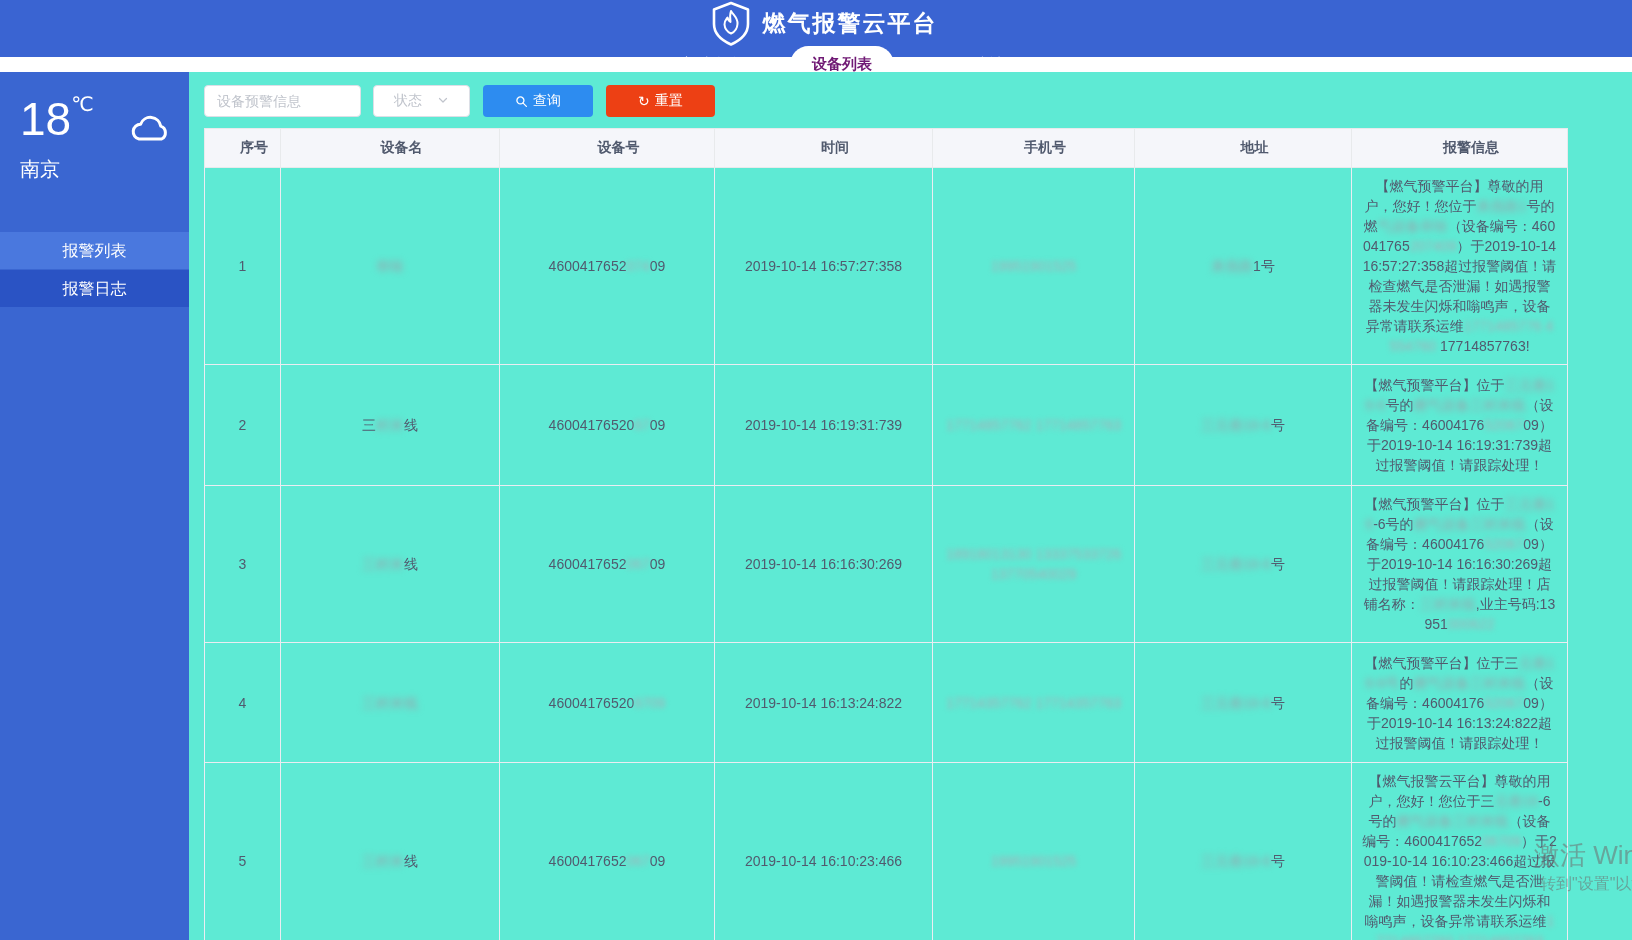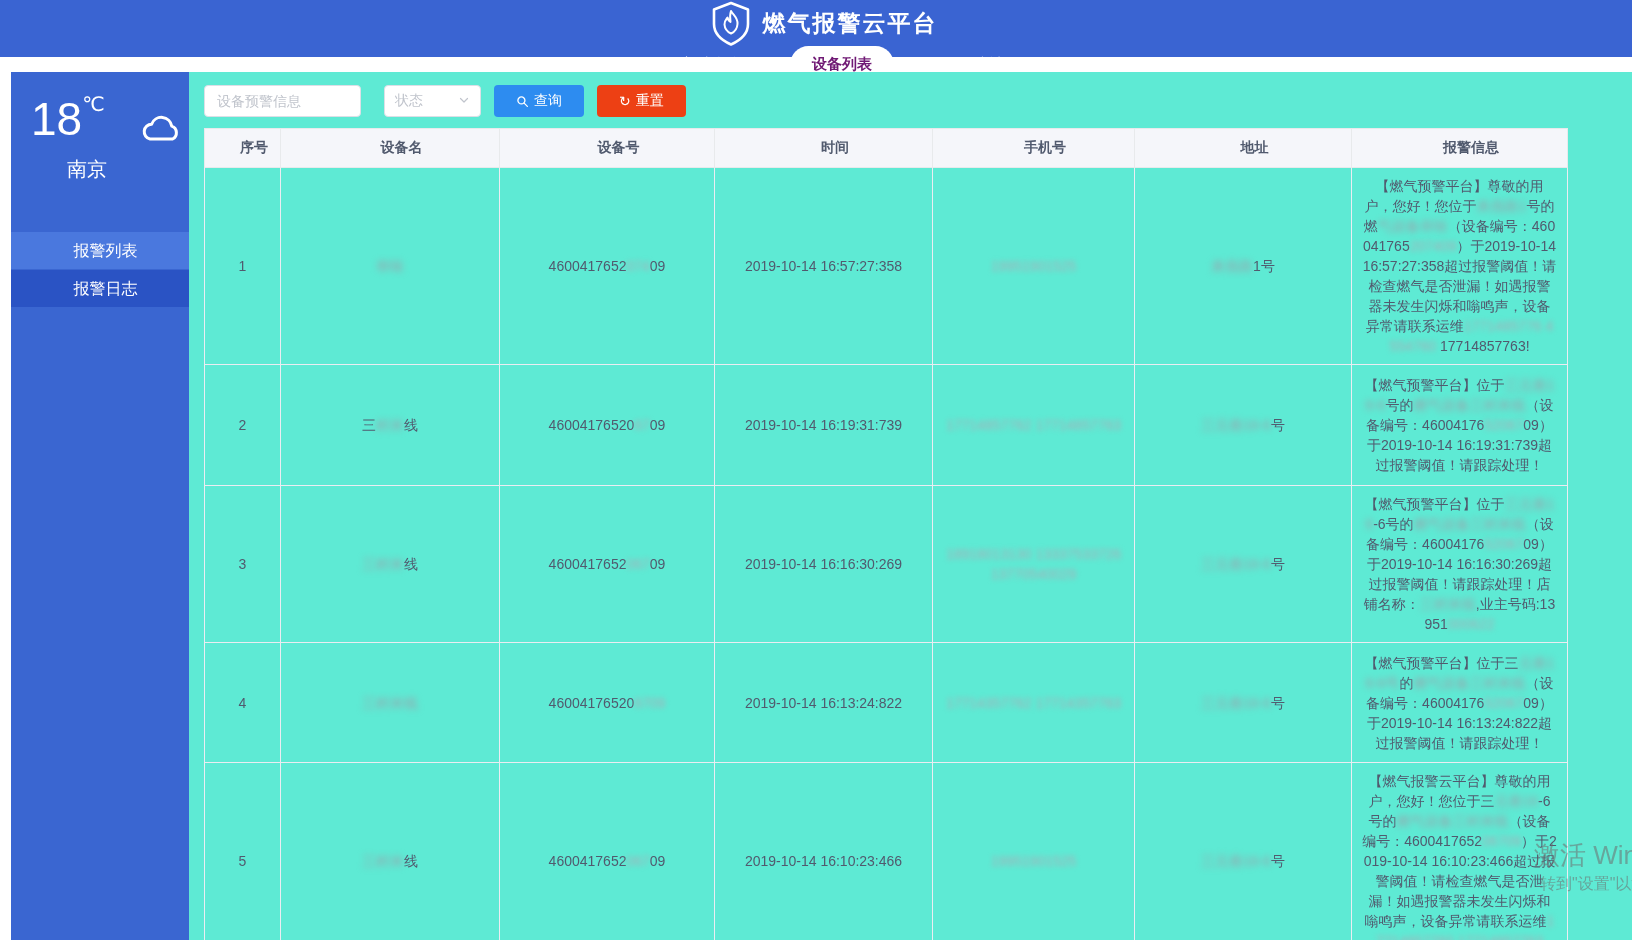--- a/index.html
+++ b/index.html
@@ -17,52 +17,52 @@
   .app-title{font-size:23px;font-weight:bold;letter-spacing:2px;margin-left:10px;color:#fff;}
   .nav-menu{display:flex;align-items:center;margin-left:52px;}
   .nav-item{
     font-size:15px;color:#fff;padding:9px 22px;margin:0 14px;cursor:pointer;white-space:nowrap;
   }
   .nav-item.active{
     background:#fff;color:#701a75;border-radius:19px;font-weight:bold;
   }
   
   .sidebar{
-    position:absolute;left:11px;top:72px;bottom:0;width:189px;background:#3A66D1;color:#fff;
+    position:absolute;left:0;top:72px;bottom:0;width:189px;background:#3A66D1;color:#fff;
   }
   .weather{padding:24px 20px 0 20px;position:relative;height:112px;}
   .temp-row{display:flex;align-items:flex-start;}
   .temp-val{font-size:46px;line-height:46px;}
   .temp-unit{font-size:20px;line-height:20px;margin-top:-2px;}
   .cloud{position:absolute;right:18px;top:40px;}
-  .city{font-size:20px;margin-top:14px;margin-left:36px;}
+  .city{font-size:20px;margin-top:14px;}
   .side-menu{margin-top:24px;}
   .side-item{
     height:37px;line-height:37px;text-align:center;font-size:16px;
     background:#4A78DE;margin-bottom:1px;cursor:pointer;
   }
   .side-item.active{background:#2A53C4;}
   
   .main{position:absolute;left:189px;top:72px;right:0;bottom:0;background:#5eead4;}
   .filters{display:flex;align-items:center;margin:13px 0 0 15px;}
   .kw-input{
     width:131px;height:30px;border:1px solid #DCDFE6;border-radius:4px;
     padding:0 12px;font-size:14px;color:#515A6E;outline:none;
     font-family:"Liberation Sans","DejaVu Sans",sans-serif;
   }
   .kw-input::placeholder{color:#C0C4CC;}
   .status-select{
-    width:97px;height:32px;border:1px solid #DCDFE6;border-radius:4px;margin-left:23px;
-    display:flex;align-items:center;justify-content:space-between;padding:0 10px;
+    width:97px;height:32px;border:1px solid #DCDFE6;border-radius:4px;margin-left:12px;
+    display:flex;align-items:center;justify-content:space-between;padding:0 20px;
     box-sizing:border-box;cursor:pointer;background:#fff;
   }
   .status-select .sel-text{font-size:14px;color:#C0C4CC;}
   .btn{
     height:32px;border:none;border-radius:4px;color:#fff;font-size:14px;cursor:pointer;
-    display:flex;align-items:center;justify-content:center;padding:0 22px;
+    display:flex;align-items:center;justify-content:center;padding:0 32px;
     font-family:"Liberation Sans","DejaVu Sans",sans-serif;
   }
   .btn .ico{margin-right:5px;display:flex;align-items:center;font-size:14px;line-height:1;}
   .btn-search{background:#2D8CF0;margin-left:13px;}
   .btn-reset{background:#ED4014;margin-left:13px;}
   
   table.data{
     border-collapse:collapse;margin:11px 0 0 15px;table-layout:fixed;width:1364px;
     font-size:14px;color:#515A6E;
   }

